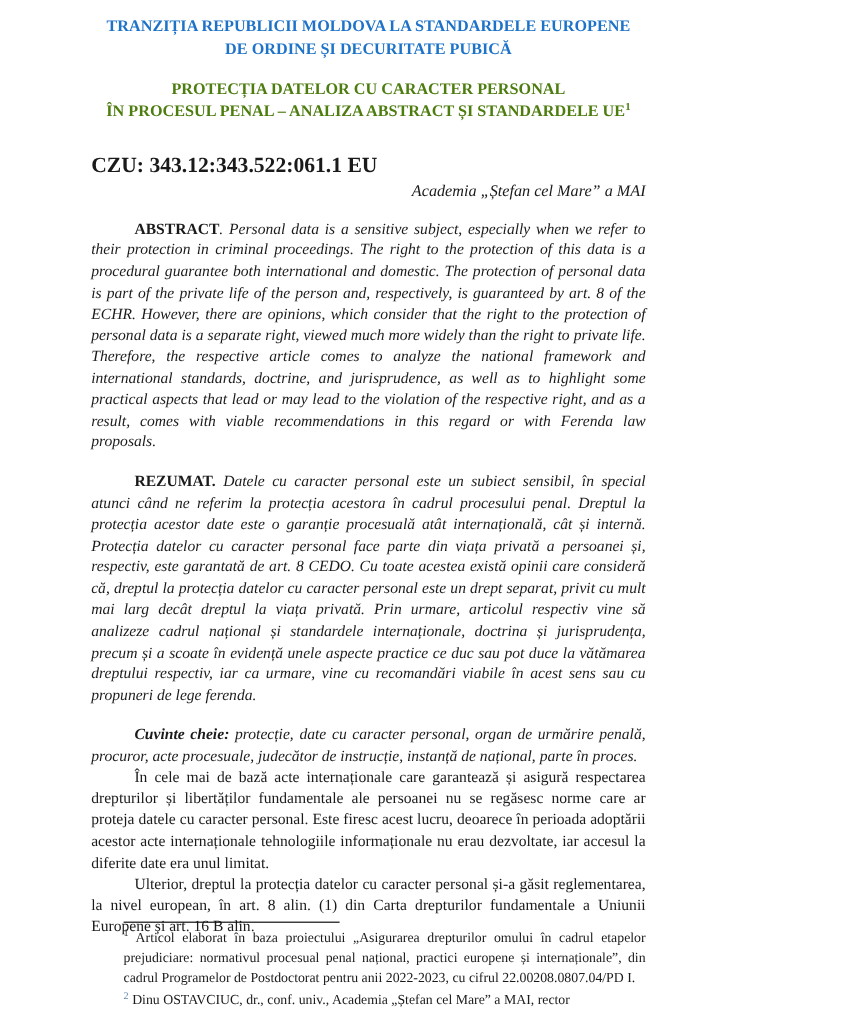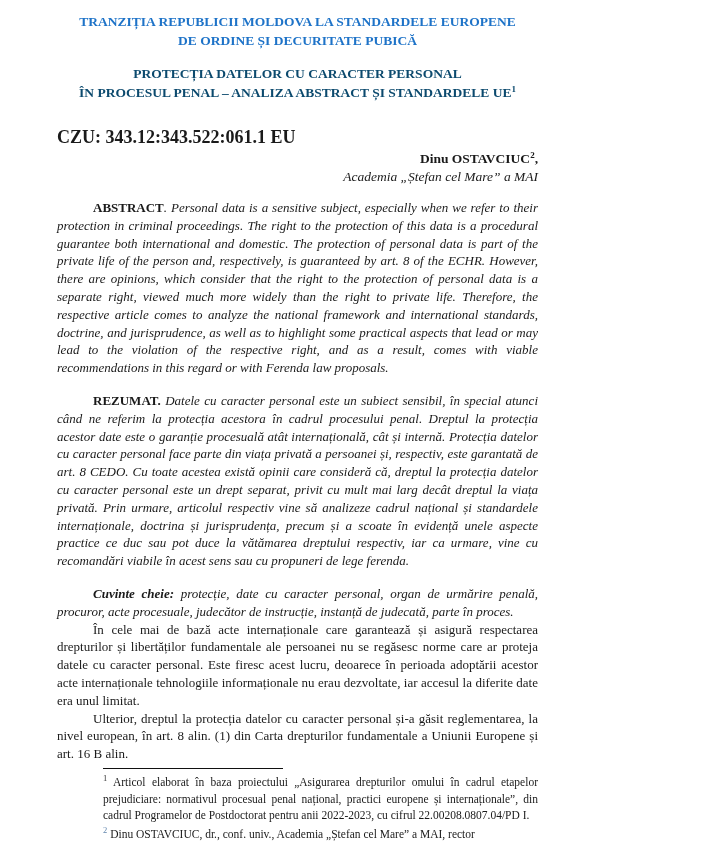--- a/index.html
+++ b/index.html
@@ -9,36 +9,36 @@
   }
   .page {
     position: relative;
     width: 593px;
     height: 859px;
     background: #ffffff;
     font-family: "Liberation Serif", "DejaVu Serif", serif;
     color: #1a1a1a;
     overflow: hidden;
     box-sizing: border-box;
-    padding: 10px 55px 0 57px;
+    padding: 10px 55px 0 76px;
   }
   .series-title {
     text-align: center;
     font-weight: bold;
     font-size: 13.5px;
     line-height: 19px;
     color: #1e73c8;
     margin: 2px 0 0 0;
   }
   .article-title {
     text-align: center;
     font-weight: bold;
     font-size: 13.5px;
     line-height: 19px;
-    color: #0c4a6e;
+    color: #4d7c0f;
     margin: 14px 0 0 0;
   }
   .czu {
     font-weight: bold;
     font-size: 18px;
     margin-top: 25px;
   }
   .author-block {
     text-align: right;
     margin-top: 2px;
@@ -101,30 +101,29 @@
   </div>
 
   <div class="article-title">
     <div>PROTECȚIA DATELOR CU CARACTER PERSONAL</div>
     <div><span>ÎN PROCESUL PENAL – ANALIZA ABSTRACT ȘI STANDARDELE UE</span><sup class="ref">1</sup></div>
   </div>
 
   <div class="czu">CZU: 343.12:343.522:061.1 EU</div>
 
   <div class="author-block">
-    <div><span class="author-name">Dinu OSTAVCIUC</span><sup class="ref author-name">2</sup><span class="author-name">,</span></div>
     <div class="author-affiliation">Academia „Ștefan cel Mare” a MAI</div>
   </div>
 
   <p class="body-par gap-before" style="margin-top:14px"><span class="lead-bold">ABSTRACT</span><span class="italic">. </span><span class="italic">Personal data is a sensitive subject, especially when we refer to their protection in criminal proceedings. The right to the protection of this data is a procedural guarantee both international and domestic. The protection of personal data is part of the private life of the person and, respectively, is guaranteed by art. 8 of the ECHR. However, there are opinions, which consider that the right to the protection of personal data is a separate right, viewed much more widely than the right to private life. Therefore, the respective article comes to analyze the national framework and international standards, doctrine, and jurisprudence, as well as to highlight some practical aspects that lead or may lead to the violation of the respective right, and as a result, comes with viable recommendations in this regard or with Ferenda law proposals.</span></p>
 
 
   <p class="body-par gap-before"><span class="lead-bold">REZUMAT.</span><span class="italic"> Datele cu caracter personal este un subiect sensibil, în special atunci când ne referim la protecția acestora în cadrul procesului penal. Dreptul la protecția acestor date este o garanție procesuală atât internațională, cât și internă. Protecția datelor cu caracter personal face parte din viața privată a persoanei și, respectiv, este garantată de art. 8 CEDO. Cu toate acestea există opinii care consideră că, dreptul la protecția datelor cu caracter personal este un drept separat, privit cu mult mai larg decât dreptul la viața privată. Prin urmare, articolul respectiv vine să analizeze cadrul național și standardele internaționale, doctrina și jurisprudența, precum și a scoate în evidență unele aspecte practice ce duc sau pot duce la vătămarea dreptului respectiv, iar ca urmare, vine cu recomandări viabile în acest sens sau cu propuneri de lege ferenda.</span></p>
 
-  <p class="body-par gap-before"><span class="lead-bold-italic">Cuvinte cheie:</span><span class="italic"> protecție, date cu caracter personal, organ de urmărire penală, procuror, acte procesuale, judecător de instrucție, instanță de judecată, parte în proces.</span></p>
+  <p class="body-par gap-before"><span class="lead-bold-italic">Cuvinte cheie:</span><span class="italic"> protecție, date cu caracter personal, organ de urmărire penală, procuror, acte procesuale, judecător de instrucție, instanță de național, parte în proces.</span></p>
 
 
   <p class="body-par">În cele mai de bază acte internaționale care garantează și asigură respectarea drepturilor și libertăților fundamentale ale persoanei nu se regăsesc norme care ar proteja datele cu caracter personal. Este firesc acest lucru, deoarece în perioada adoptării acestor acte internaționale tehnologiile informaționale nu erau dezvoltate, iar accesul la diferite date era unul limitat.</p>
 
   <p class="body-par">Ulterior, dreptul la protecția datelor cu caracter personal și-a găsit reglementarea, la nivel european, în art. 8 alin. (1) din Carta drepturilor fundamentale a Uniunii Europene și art. 16 B alin.</p>
 
   <div class="footnotes">
     <hr class="footnote-rule">
     <p class="footnote"><sup class="fn-marker fn1-marker">1</sup><span> Articol elaborat în baza proiectului „Asigurarea drepturilor omului în cadrul etapelor prejudiciare: normativul procesual penal național, practici europene și internaționale”, din cadrul Programelor de Postdoctorat pentru anii 2022-2023, cu cifrul 22.00208.0807.04/PD I.</span></p>
     <p class="footnote"><sup class="fn-marker fn2-marker">2</sup><span> Dinu OSTAVCIUC, dr., conf. univ., Academia „Ștefan cel Mare” a MAI, rector</span></p>

